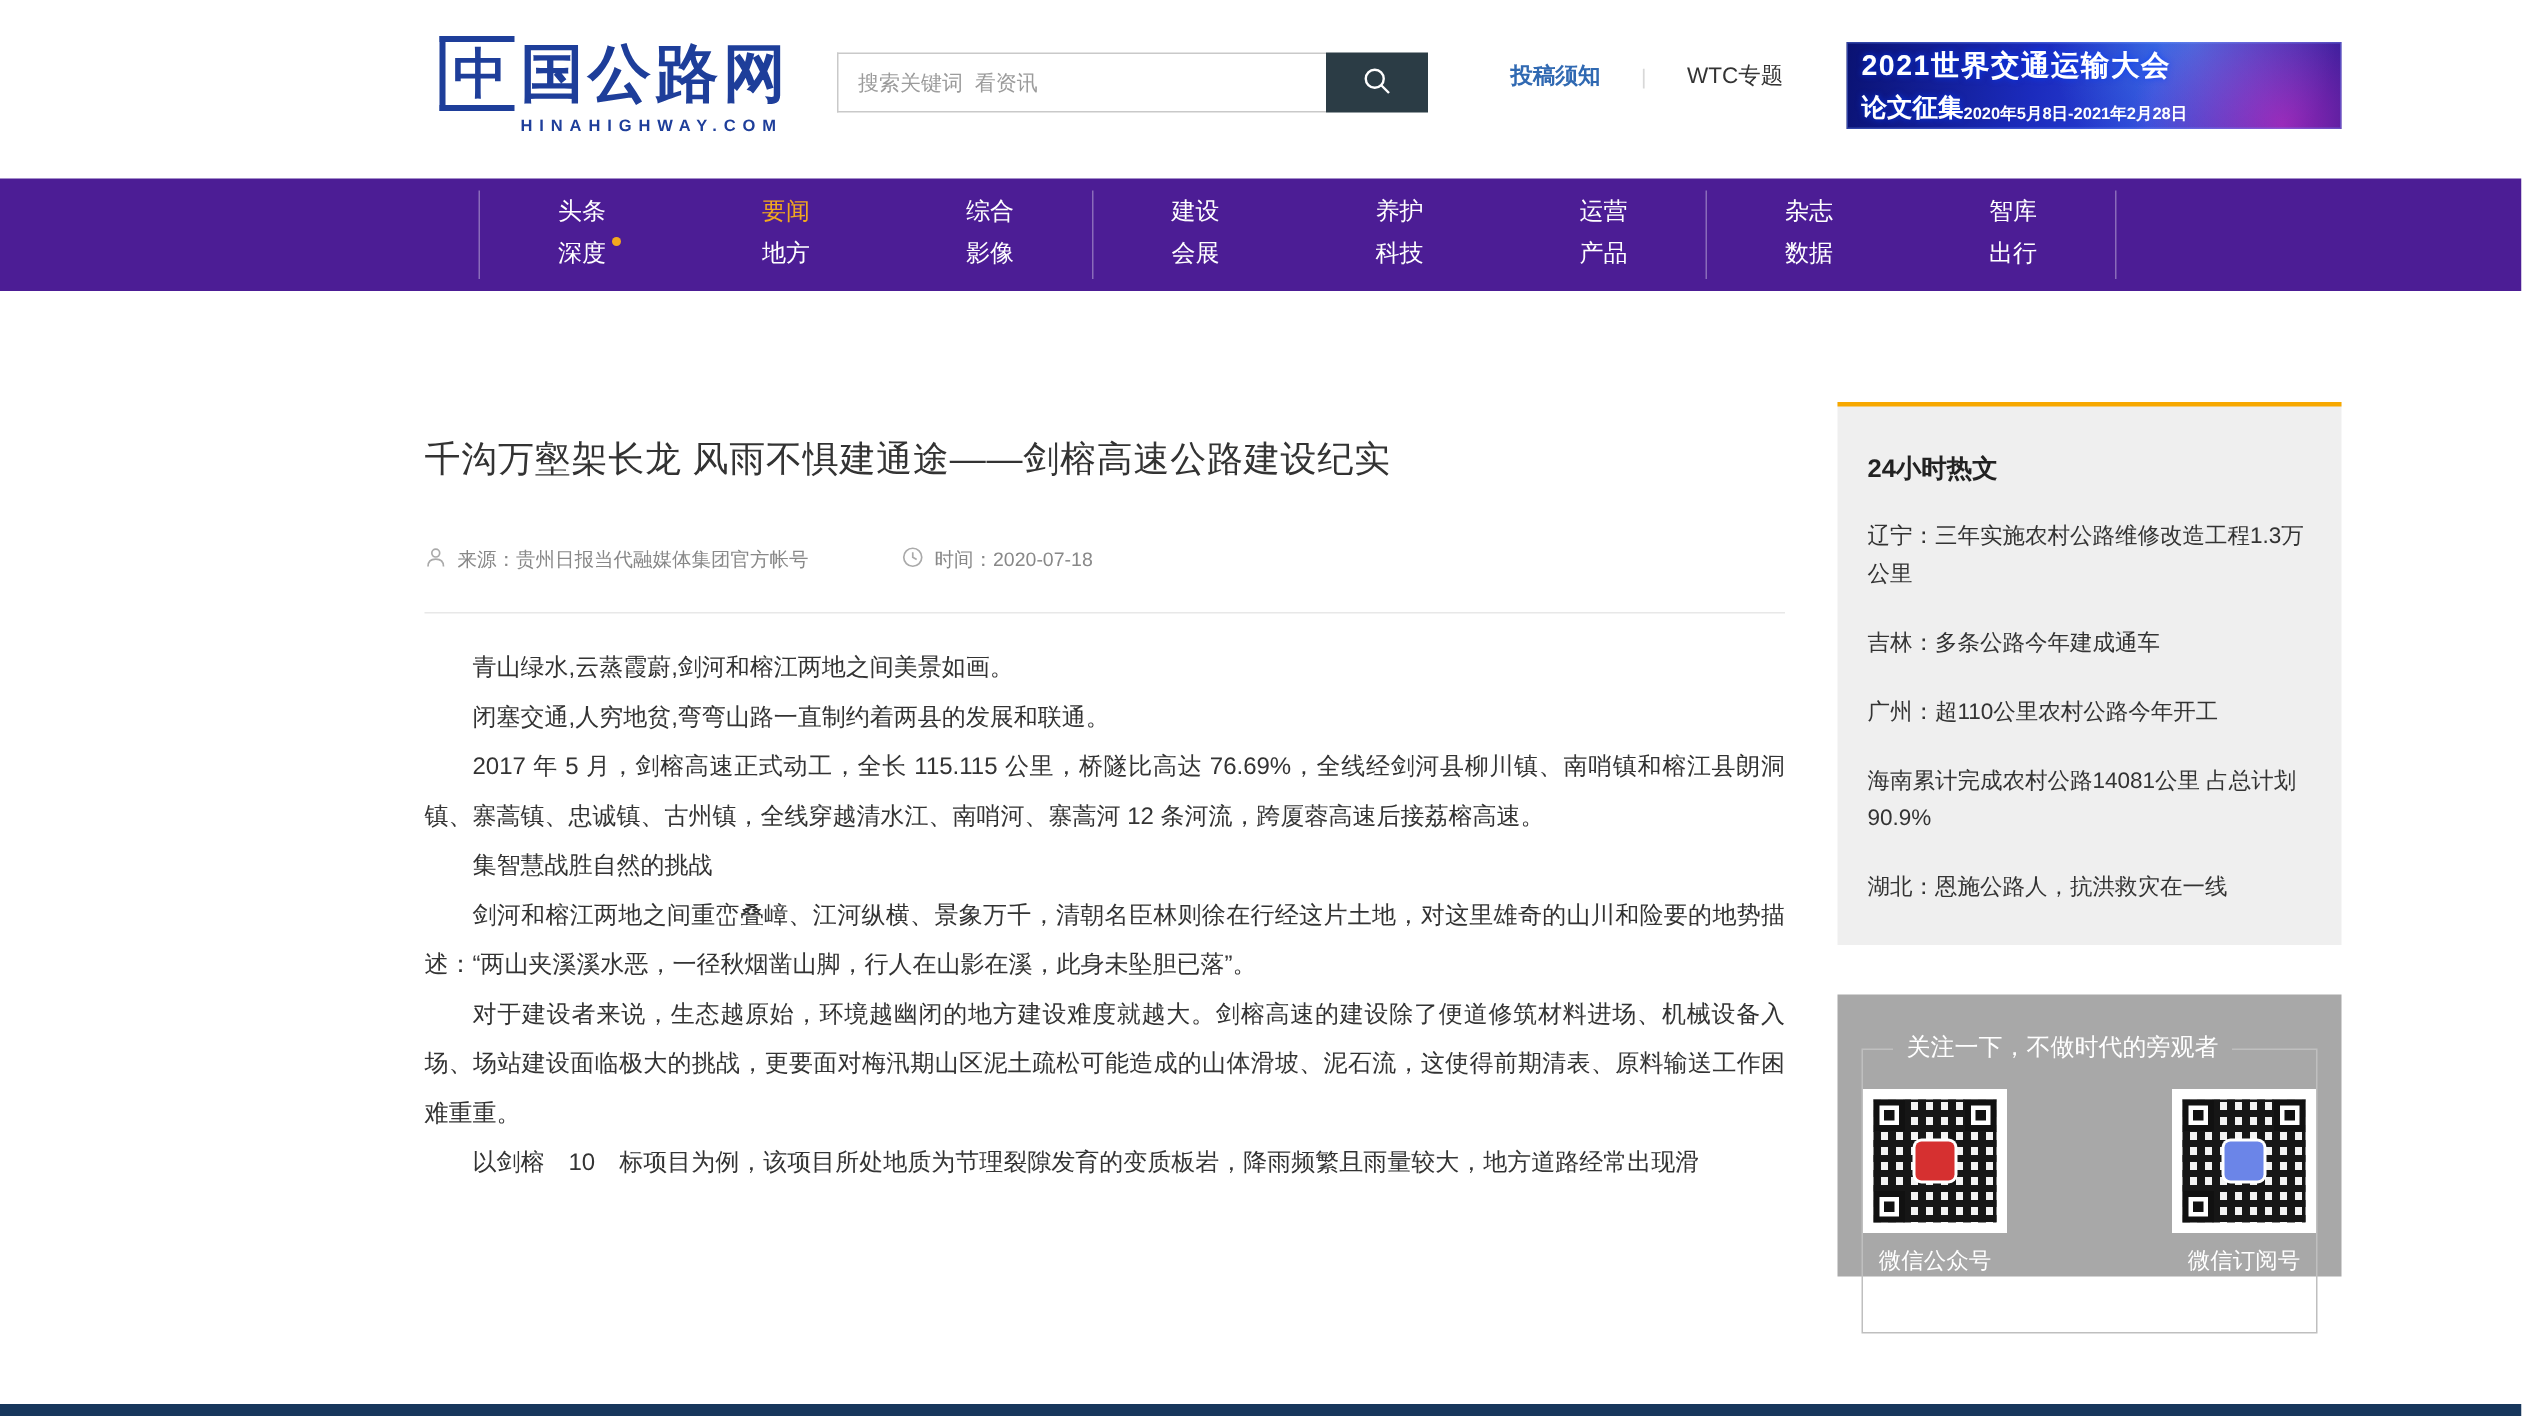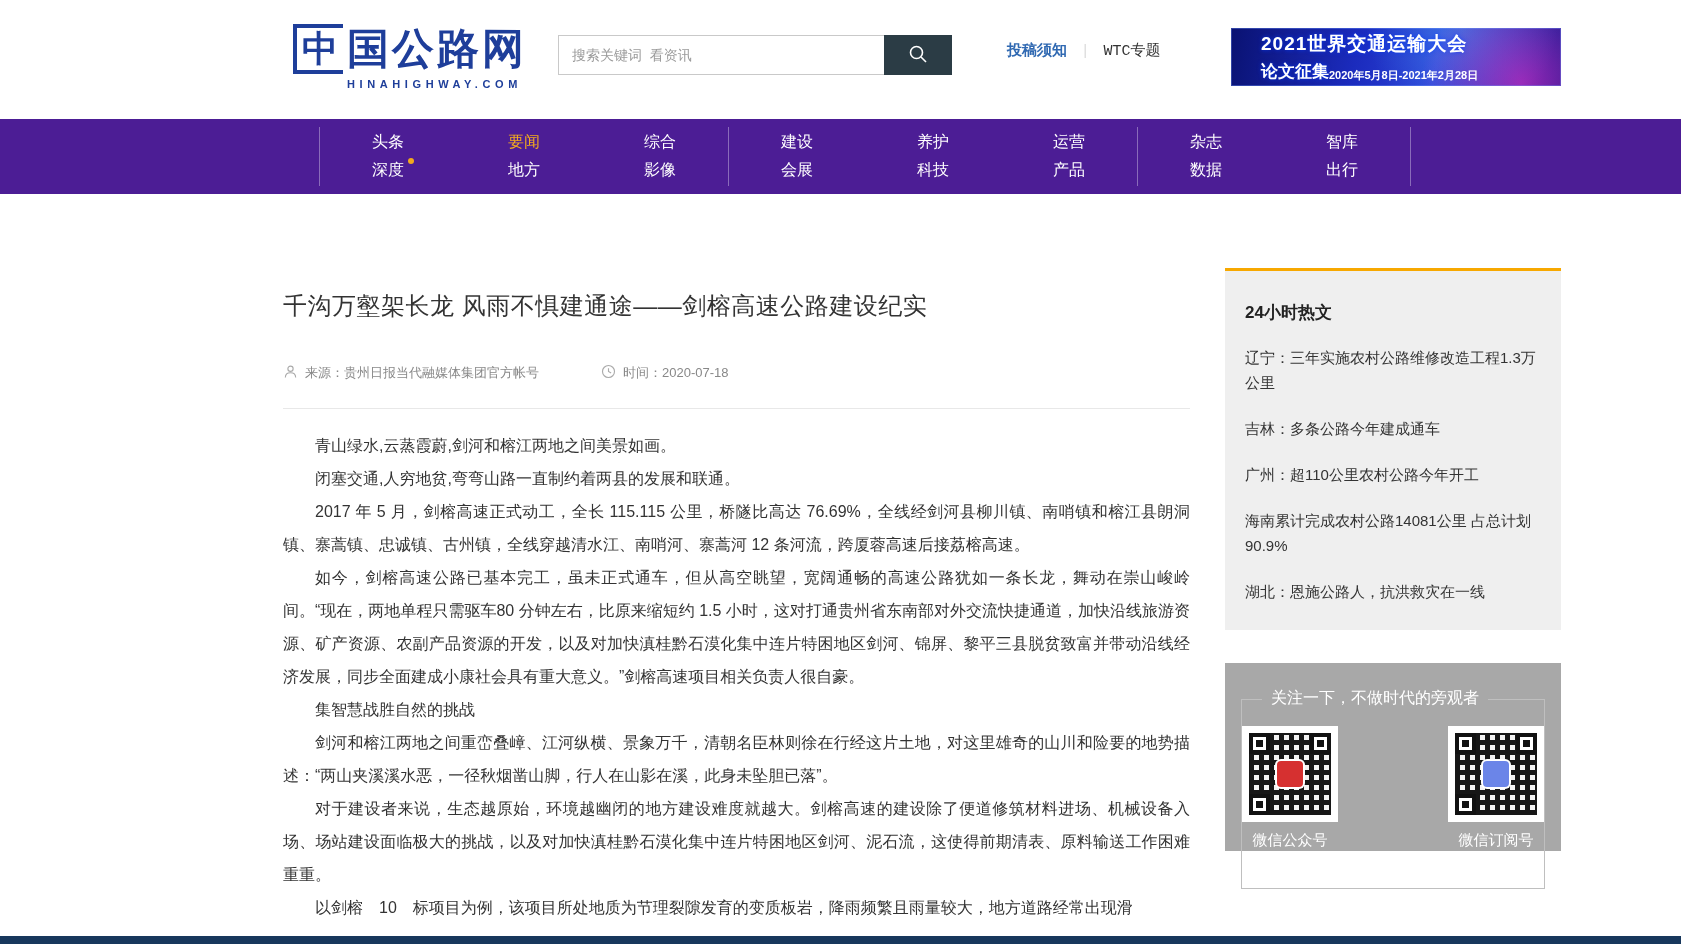--- a/index.html
+++ b/index.html
@@ -12,30 +12,30 @@
   .header { position:absolute; top:0; left:0; width:1681px; height:119px; background:#fff; }
   .logo { position:absolute; left:293px; top:24px; cursor:pointer; }
   .logo-main { display:flex; align-items:center; color:#1e3e9a; font-weight:bold; font-size:42px; line-height:1; }
   .logo-box { width:50px; height:50px; border:4px solid #1e3e9a; border-right:none; display:flex; align-items:center; justify-content:center; font-size:36px; margin-right:4px; }
   .logo-rest { letter-spacing:3px; }
   .logo-sub { font-size:11px; font-weight:bold; letter-spacing:4.6px; color:#1e3e9a; margin-top:4px; margin-left:54px; }
   .search { position:absolute; left:558px; top:35px; display:flex; }
   .search-input { width:326px; height:40px; border:1px solid #c9c9c9; border-right:none; padding:0 13px; font-size:14px; color:#333; outline:none; font-family:inherit; }
   .search-input::placeholder { color:#9b9b9b; }
   .search-btn { width:68px; height:40px; background:#2b3c45; border:none; display:flex; align-items:center; justify-content:center; cursor:pointer; }
-  .header-links { position:absolute; left:1007px; top:41px; display:flex; align-items:center; gap:14px; font-size:15px; white-space:nowrap;font-family:Liberation Mono, monospace; }
+  .header-links { position:absolute; left:1007px; top:41px; display:flex; align-items:center; gap:27px; font-size:15px; white-space:nowrap; }
   .link-submit { color:#3069b2; font-weight:bold; cursor:pointer; }
   .link-divider { color:#d8d8d8; font-size:14px; }
   .link-wtc { color:#333; cursor:pointer; }
   .banner { position:absolute; left:1231px; top:28px; width:330px; height:58px; cursor:pointer;
     background:
       radial-gradient(circle at 88% 95%, rgba(255,40,200,.55), transparent 34%),
       radial-gradient(circle at 70% 0%, rgba(90,200,255,.35), transparent 40%),
       linear-gradient(100deg,#0a1272 0%, #1b2bbd 38%, #2c43d8 62%, #121b8e 100%);
-    color:#fff; display:flex; flex-direction:column; justify-content:center; padding-left:30px;
+    color:#fff; display:flex; flex-direction:column; justify-content:center; padding-left:10px;
     box-shadow:inset 0 0 0 1px rgba(120,160,255,.35);
   }
   .banner-line1 { font-size:19px; font-weight:bold; letter-spacing:1px; text-shadow:0 0 4px rgba(0,60,255,.8); }
   .banner-line2 { display:flex; align-items:flex-end; gap:0; margin-top:3px; }
   .banner-cta { font-size:17px; font-weight:bold; text-shadow:0 0 4px rgba(0,60,255,.8); }
   .banner-dates { font-size:11px; font-weight:bold; }
   
   .nav { position:absolute; top:119px; left:0; width:1681px; height:75px; background:#4c1d95; }
   .nav-inner { position:absolute; left:319px; top:8px; height:59px; display:flex; }
   .nav-divider { width:1px; background:rgba(255,255,255,.35); }
@@ -186,24 +186,23 @@
         </svg>
       </span>
       <span>时间：2020-07-18</span>
     </span>
   </div>
   <div class="article-divider"></div>
   <div class="article-body">
     <p>青山绿水,云蒸霞蔚,剑河和榕江两地之间美景如画。</p>
     <p>闭塞交通,人穷地贫,弯弯山路一直制约着两县的发展和联通。</p>
     <p>2017 年 5 月，剑榕高速正式动工，全长 115.115 公里，桥隧比高达 76.69%，全线经剑河县柳川镇、南哨镇和榕江县朗洞镇、寨蒿镇、忠诚镇、古州镇，全线穿越清水江、南哨河、寨蒿河 12 条河流，跨厦蓉高速后接荔榕高速。</p>
-    <p>如今，剑榕高速公路已基本完工，虽未正式通车，但从高空眺望，宽阔通畅的高速公路犹如一条长龙，舞动在崇山峻岭间。“现在，两地单程只需驱车80 分钟左右，比原来缩短约 1.5 小时，这对打通贵州省东南部对外交流快捷通道，加快沿线旅游资源、矿产资源、农副产品资源的开发，以及对加快滇桂黔石漠化集中连片特困地区剑河、锦屏、黎平三县脱贫致富并带动沿线经济发展，同步全面建成小康社会具有重大意义。”剑榕高速项目相关负责人很自豪。</p>
     <p>集智慧战胜自然的挑战</p>
     <p>剑河和榕江两地之间重峦叠嶂、江河纵横、景象万千，清朝名臣林则徐在行经这片土地，对这里雄奇的山川和险要的地势描述：“两山夹溪溪水恶，一径秋烟凿山脚，行人在山影在溪，此身未坠胆已落”。</p>
-    <p>对于建设者来说，生态越原始，环境越幽闭的地方建设难度就越大。剑榕高速的建设除了便道修筑材料进场、机械设备入场、场站建设面临极大的挑战，以及对加快滇桂黔石漠化集中连片特困地区剑河、泥石流，这使得前期清表、原料输送工作困难重重。</p>
+    <p>对于建设者来说，生态越原始，环境越幽闭的地方建设难度就越大。剑榕高速的建设除了便道修筑材料进场、机械设备入场、场站建设面临极大的挑战，更要面对梅汛期山区泥土疏松可能造成的山体滑坡、泥石流，这使得前期清表、原料输送工作困难重重。</p>
     <p>以剑榕　10　标项目为例，该项目所处地质为节理裂隙发育的变质板岩，降雨频繁且雨量较大，地方道路经常出现滑</p>
   </div>
 </div>
 
 <div class="sidebar">
   <div class="hot-box">
     <div class="hot-title">24小时热文</div>
     <ul class="hot-list">
       <li class="hot-item">辽宁：三年实施农村公路维修改造工程1.3万公里</li>
       <li class="hot-item">吉林：多条公路今年建成通车</li>

